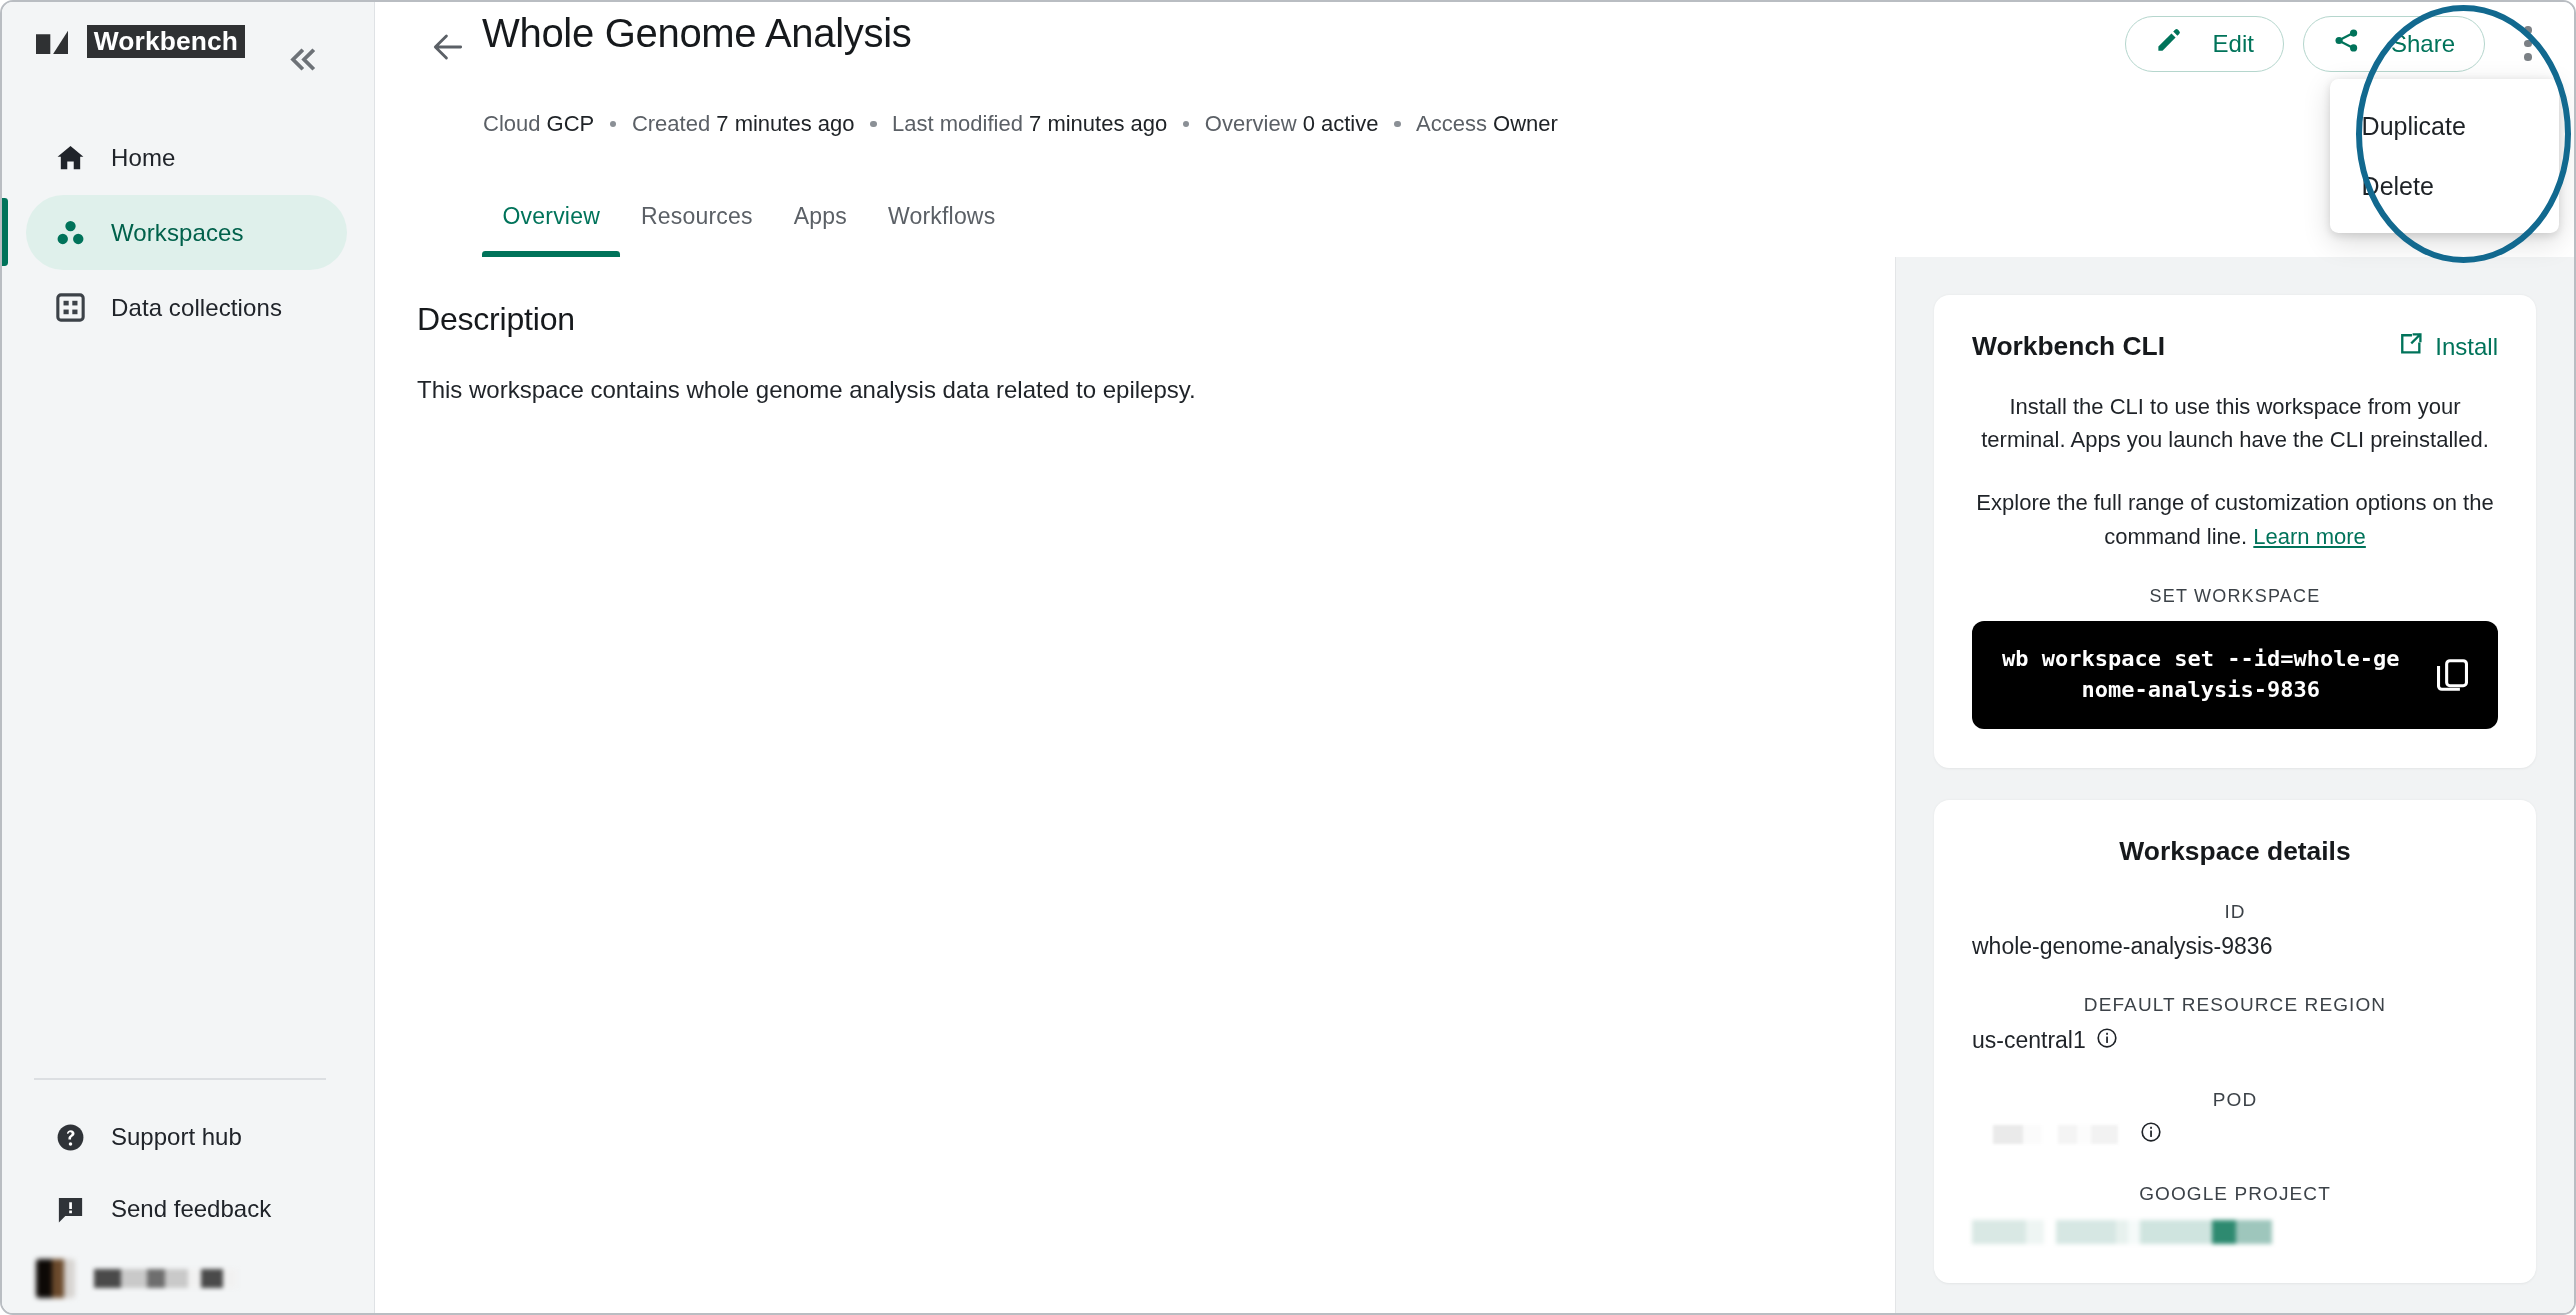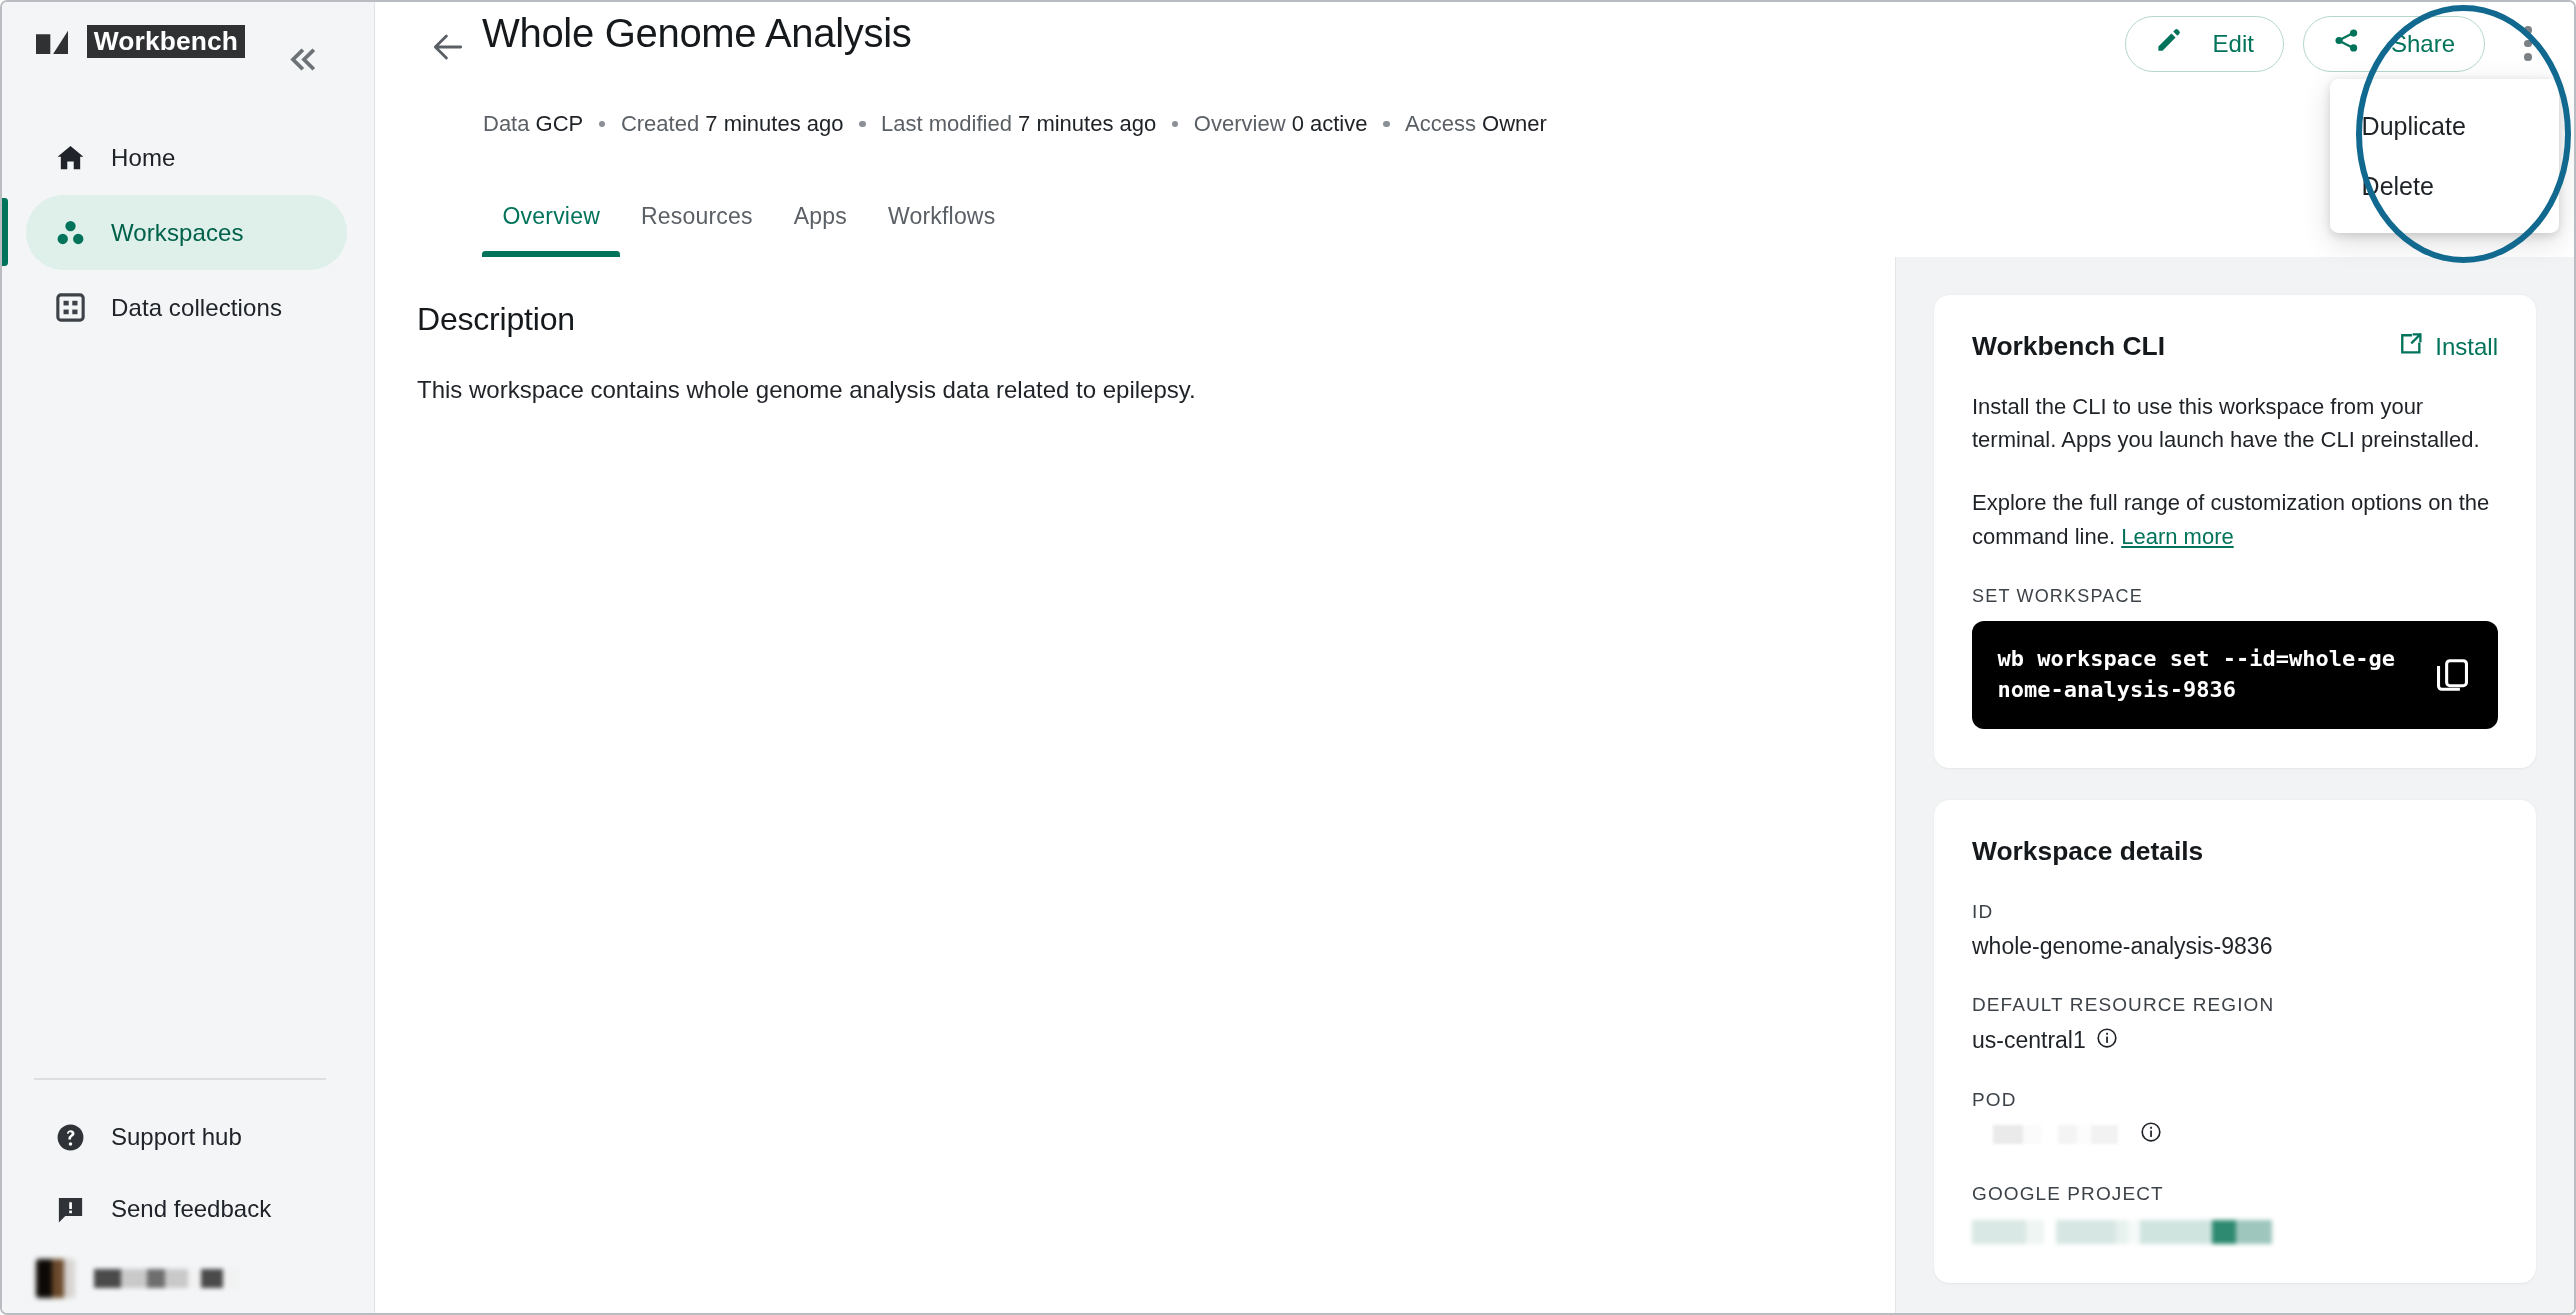--- a/index.html
+++ b/index.html
@@ -8,22 +8,23 @@
     font-family: "Liberation Sans", sans-serif;
     background: #ffffff;
     overflow: hidden;
   }
 
   #app {
     position: relative;
     width: 2576px; height: 1315px;
     background: #ffffff;
     border: 2.6px solid #b9bdc2;
-    border-radius: 7px;
+    border-radius: 13px;
     overflow: hidden;
+    text-align: center;
   }
 
   
   #sidebar {
     position: absolute; left: 0; top: 0;
     width: 373px; height: 100%;
     background: #f3f5f6;
     border-right: 1.7px solid #dfe2e5;
   }
   .brand {
@@ -416,21 +417,21 @@
 
     <div class="back-btn">
       <svg width="38" height="38" viewBox="0 0 24 24" xmlns="http://www.w3.org/2000/svg">
         <path d="M20 12 H4.5 M11 5 L4 12 L11 19" fill="none" stroke="#5b6066" stroke-width="1.8" stroke-linecap="round" stroke-linejoin="round"></path>
       </svg>
     </div>
 
     <h1 class="page-title">Whole Genome Analysis</h1>
 
     <div class="meta-line">
-      <span class="meta-chunk"><span>Data</span> <span class="mv">GCP</span></span>
+      <span class="meta-chunk"><span>Cloud</span> <span class="mv">GCP</span></span>
       <span class="meta-dot"></span>
       <span class="meta-chunk"><span>Created</span> <span class="mv">7 minutes ago</span></span>
       <span class="meta-dot"></span>
       <span class="meta-chunk"><span>Last modified</span> <span class="mv">7 minutes ago</span></span>
       <span class="meta-dot"></span>
       <span class="meta-chunk"><span>Overview</span> <span class="mv">0 active</span></span>
       <span class="meta-dot"></span>
       <span class="meta-chunk"><span>Access</span> <span class="mv">Owner</span></span>
     </div>
 

